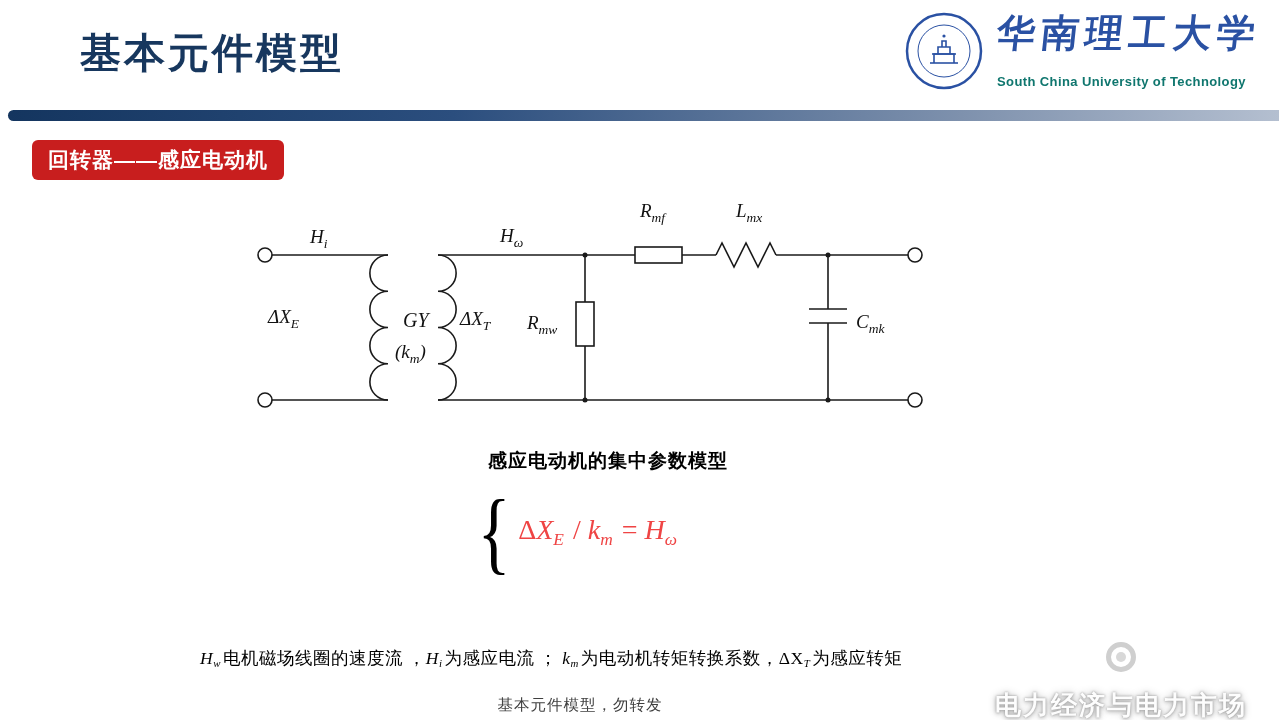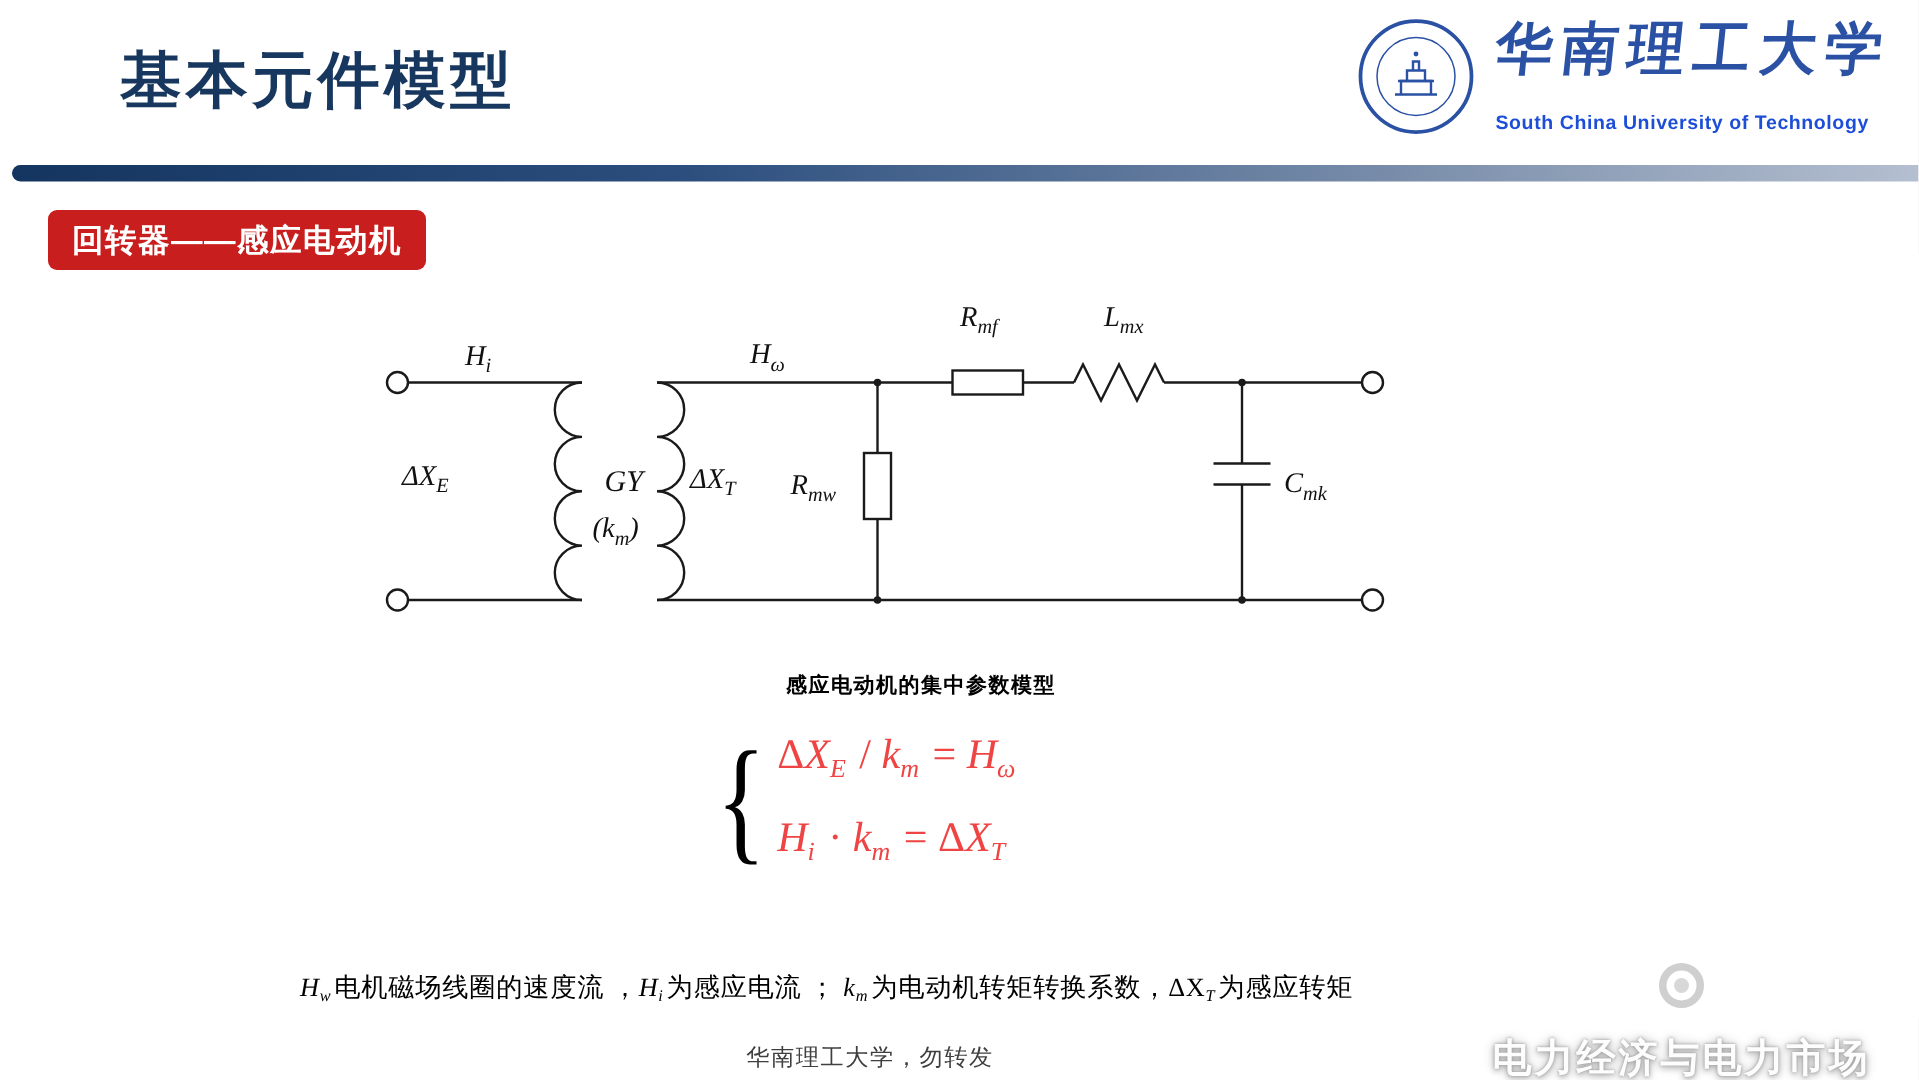--- a/index.html
+++ b/index.html
@@ -11,32 +11,32 @@
   .title{position:absolute;left:80px;top:26px;font-size:41px;font-weight:800;
          color:#17375e;letter-spacing:3px;}
   .header-bar{position:absolute;left:8px;top:110px;right:0;height:11px;border-radius:6px 0 0 6px;
          background:linear-gradient(90deg,#14355f 0%,#2b4e7e 35%,#7e91ad 75%,#b4bfd0 100%);}
 
   
   .logo{position:absolute;right:18px;top:10px;display:flex;align-items:center;gap:12px;}
   .logo .txt{display:flex;flex-direction:column;align-items:flex-start;}
   .logo .cn{font-family:"Liberation Serif",serif;font-weight:700;font-size:38px;color:#2a51a3;
             letter-spacing:6px;transform:skewX(-6deg);line-height:1.1;}
-  .logo .en{font-size:13px;font-weight:700;color:#1d4ed8;letter-spacing:0.4px;margin-top:19px;}
+  .logo .en{font-size:13px;font-weight:700;color:#0f766e;letter-spacing:0.4px;margin-top:19px;}
 
   
   .badge{position:absolute;left:32px;top:140px;background:#c81e1e;color:#fff;
          font-size:21px;font-weight:700;padding:6px 16px;border-radius:6px;letter-spacing:1px;}
 
   
   .circuit-svg{position:absolute;left:0;top:0;width:1279px;height:720px;}
   .circuit-svg text{font-family:"Liberation Serif",serif;font-style:italic;fill:#111;}
 
   
-  .caption{position:absolute;left:488px;top:448px;font-size:14px;font-weight:700;color:#000;letter-spacing:1px;margin-left:36px;}
+  .caption{position:absolute;left:488px;top:448px;font-size:19px;font-weight:700;color:#000;letter-spacing:1px;}
 
   
   .eqs{position:absolute;left:472px;top:482px;display:flex;align-items:center;
        font-family:"Liberation Serif",serif;}
   .brace{font-size:92px;font-weight:300;line-height:100px;transform:scaleX(.75);color:#000;}
   .eq-col{display:flex;flex-direction:column;gap:8px;margin-left:2px;}
   .eq-row{font-size:28px;color:#ef4444;line-height:44px;white-space:nowrap;}
   .v{font-style:italic;}
   .msub{font-size:0.62em;font-style:italic;position:relative;top:0.33em;margin-right:2px;}
 
@@ -156,30 +156,27 @@
   </svg>
 
   <div class="caption">感应电动机的集中参数模型</div>
 
   <div class="eqs">
     <span class="brace">{</span>
     <div class="eq-col">
       <div class="eq-row">
         <span>Δ</span><span class="v">X</span><span class="msub">E</span><span> / </span><span class="v">k</span><span class="msub">m</span><span> = </span><span class="v">H</span><span class="msub">ω</span>
       </div>
-      <div class="eq-row">
-        <span class="v">H</span><span class="msub">i</span><span> · </span><span class="v">k</span><span class="msub">m</span><span> = </span><span>Δ</span><span class="v">X</span><span class="msub">T</span>
-      </div>
     </div>
   </div>
 
   <div class="footnote">
     <span class="v">H</span><span class="msub">w</span><span>电机磁场线圈的速度流 ，</span><span class="v">H</span><span class="msub">i</span><span>为感应电流 ； </span><span class="v">k</span><span class="msub">m</span><span>为电动机转矩转换系数，</span><span>ΔX</span><span class="msub">T</span><span>为感应转矩</span>
   </div>
 
   <div class="watermark">
     <div class="wm-icon"></div>
     <div class="wm-text">电力经济与电力市场</div>
   </div>
 
-  <div class="copyright">华南理工大学，勿转发</div>
+  <div class="copyright">基本元件模型，勿转发</div>
 
 </div>
 
 </body></html>

